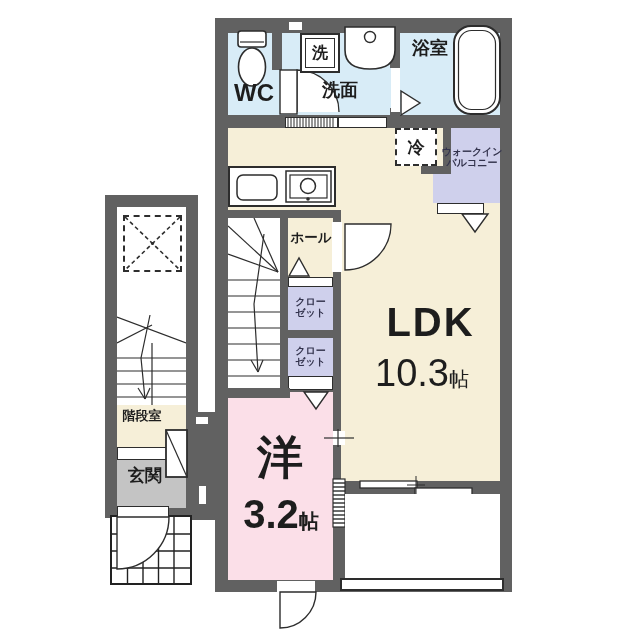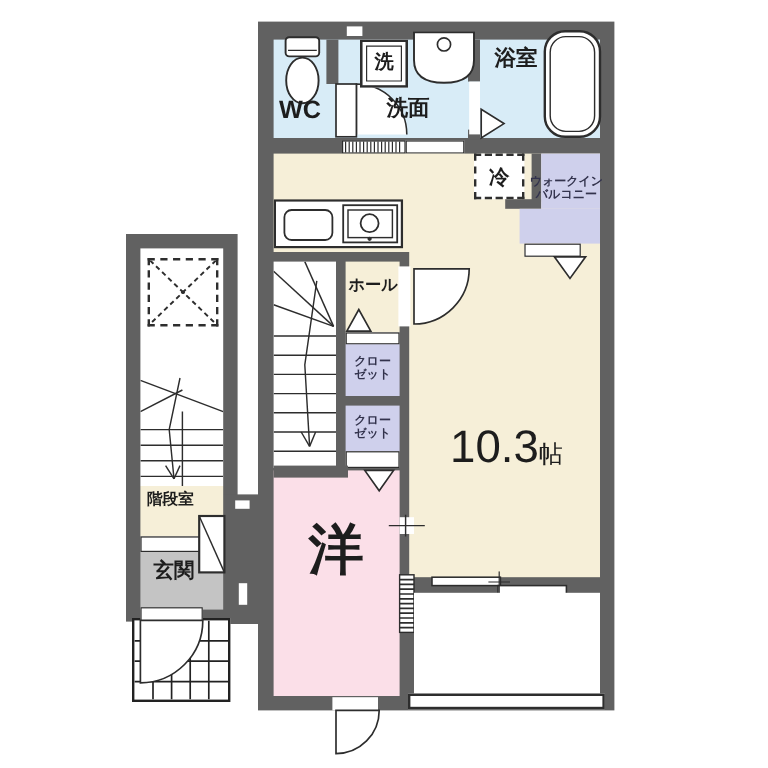--- a/index.html
+++ b/index.html
@@ -33,21 +33,21 @@
   <div class="a white" style="left:289px;top:22px;width:13px;height:8px;"></div>
   <div class="a wall" style="left:272px;top:33px;width:10px;height:37px;"></div>
   <div class="a wall" style="left:390px;top:33px;width:10px;height:35px;"></div>
   <div class="a wall" style="left:390px;top:108px;width:10px;height:8px;"></div>
 
   <svg class="a" style="left:233px;top:29px;" width="38" height="60" viewBox="0 0 38 60">
     <rect x="5" y="2" width="28" height="16" rx="3" fill="#fff" stroke="#2d2d2d" stroke-width="1.6"></rect>
     <line x1="7" y1="13" x2="31" y2="13" stroke="#2d2d2d" stroke-width="1.2"></line>
     <ellipse cx="19" cy="38" rx="13.5" ry="19" fill="#fff" stroke="#2d2d2d" stroke-width="1.6"></ellipse>
   </svg>
-  <div class="a lbl" style="left:226px;top:80px;width:48px;font-size:21px;">WC</div>
+  <div class="a lbl" style="left:226px;top:80px;width:48px;font-size:24px;text-align:right;">WC</div>
 
   <svg class="a" style="left:278px;top:66px;" width="64" height="50" viewBox="0 0 64 50">
     <path d="M19,46 L19,4 A42,42 0 0 1 61,46" fill="#fff" stroke="#2d2d2d" stroke-width="1.3"></path>
     <rect x="2" y="4" width="17" height="44" fill="#fff" stroke="#2d2d2d" stroke-width="1.4"></rect>
   </svg>
 
   <div class="a wb" style="left:300px;top:33px;width:40px;height:40px;border-width:2px;box-shadow:inset 0 0 0 3px #fff, inset 0 0 0 4px #2d2d2d;">
     <div class="a lbl" style="left:0;top:9px;width:36px;font-size:16px;">洗</div>
   </div>
 
@@ -113,20 +113,21 @@
 
   <svg class="a" style="left:228px;top:166px;" width="108" height="41" viewBox="0 0 108 41">
     <rect x="1" y="1" width="106" height="39" fill="#fff" stroke="#2d2d2d" stroke-width="2"></rect>
     <rect x="9" y="9" width="40" height="25" rx="6" fill="#fff" stroke="#2d2d2d" stroke-width="1.5"></rect>
     <rect x="58" y="5" width="45" height="31" fill="#fff" stroke="#2d2d2d" stroke-width="1.5"></rect>
     <rect x="62" y="9" width="37" height="23" fill="#fff" stroke="#2d2d2d" stroke-width="1.2"></rect>
     <circle cx="80" cy="20" r="7.5" fill="#fff" stroke="#2d2d2d" stroke-width="1.5"></circle>
     <circle cx="80" cy="33" r="1.8" fill="#2d2d2d"></circle>
   </svg>
 
+  <div class="a lbl" style="left:368px;top:300px;width:125px;font-size:40px;letter-spacing:2px;font-weight:600;">LDK</div>
   <div class="a lbl" style="left:352px;top:352px;width:140px;font-size:38px;font-weight:400;">
     <span>10.3</span><span class="unit">帖</span>
   </div>
 
   <div class="a white" style="left:228px;top:218px;width:52px;height:172px;"></div>
   <svg class="a" style="left:228px;top:218px;" width="52" height="172" viewBox="0 0 52 172">
     <g stroke="#2d2d2d" stroke-width="1.2" fill="none">
       <line x1="0" y1="8" x2="50" y2="54"></line>
         <line x1="26" y1="0" x2="50" y2="54"></line>
         <line x1="0" y1="36" x2="50" y2="54"></line>
@@ -167,20 +168,23 @@
     </div>
   </div>
   <div class="a wb" style="left:288px;top:376px;width:45px;height:14px;"></div>
 
   <div class="a pink" style="left:228px;top:392px;width:105px;height:188px;"></div>
   <div class="a wall" style="left:228px;top:388px;width:62px;height:10px;"></div>
   <svg class="a" style="left:302px;top:390px;" width="28" height="21" viewBox="0 0 28 21">
     <polygon points="2,2 26,2 14,19" fill="#fff" stroke="#2d2d2d" stroke-width="1.4"></polygon>
   </svg>
   <div class="a lbl" style="left:238px;top:432px;width:84px;font-size:46px;font-weight:600;">洋</div>
+  <div class="a lbl" style="left:228px;top:492px;width:106px;font-size:40px;font-weight:600;">
+    <span>3.2</span><span class="unit">帖</span>
+  </div>
 
   <svg class="a" style="left:322px;top:427px;" width="34" height="22" viewBox="0 0 34 22">
     <rect x="11" y="4" width="12" height="14" fill="#fff"></rect>
     <line x1="2" y1="11" x2="32" y2="11" stroke="#2d2d2d" stroke-width="1.2"></line>
     <line x1="16" y1="2" x2="16" y2="20" stroke="#2d2d2d" stroke-width="1.2"></line>
   </svg>
 
   <svg class="a" style="left:332px;top:478px;" width="14" height="50" viewBox="0 0 14 50">
     <rect x="1" y="1" width="12" height="48" fill="#fff" stroke="#2d2d2d" stroke-width="1.2"></rect>
     <g stroke="#2d2d2d" stroke-width="1.4">

